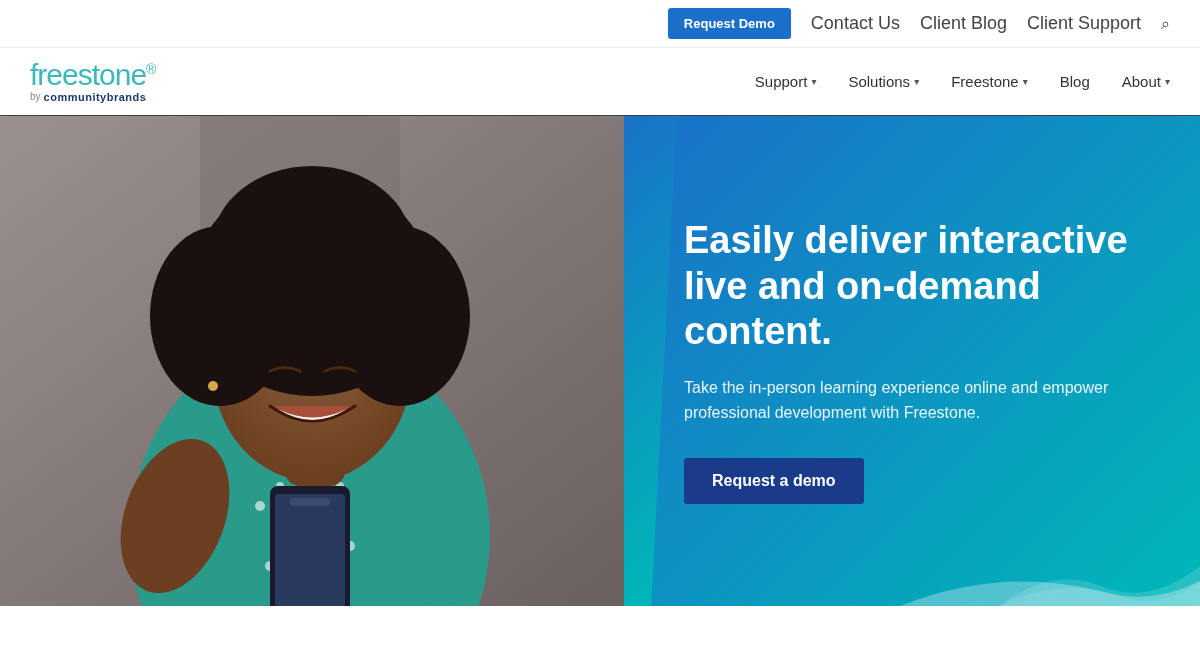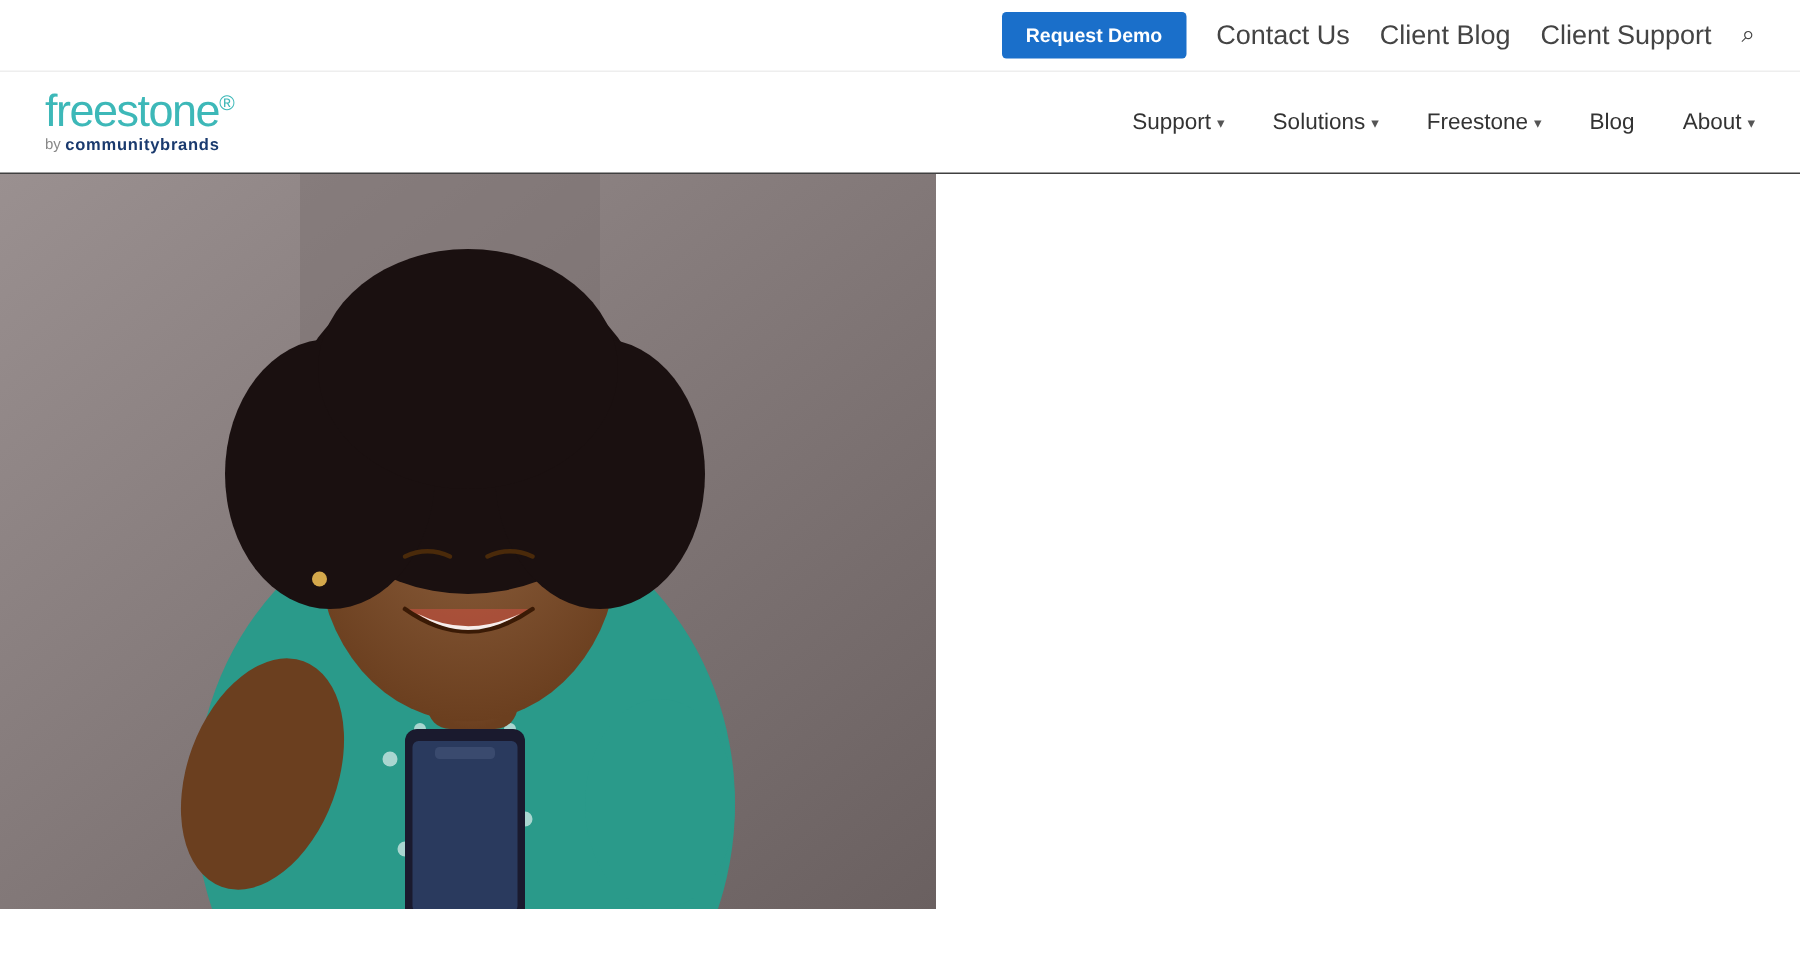--- a/index.html
+++ b/index.html
@@ -279,17 +279,27 @@
         <rect x="270" y="370" width="80" height="130" rx="8" fill="#1a1a2e"></rect>
         <rect x="275" y="378" width="70" height="114" rx="4" fill="#2a3a5e"></rect>
         <rect x="290" y="382" width="40" height="8" rx="3" fill="#3a4a6e"></rect>
 
         <ellipse cx="175" cy="400" rx="50" ry="80" fill="#6B3F1F" transform="rotate(20, 175, 400)"></ellipse>
         <ellipse cx="440" cy="420" rx="50" ry="70" fill="#2a9a8a"></ellipse>
       </svg>
     </div>
   </div>
 
+  <div class="hero-content-side">
+    <h1 class="hero-headline">Easily deliver interactive live and on-demand content.</h1>
+    <p class="hero-subtext">Take the in-person learning experience online and empower professional development with Freestone.</p>
+    <button class="hero-cta-btn">Request a demo</button>
+
+    <svg class="hero-wave" viewBox="0 0 200 60" xmlns="http://www.w3.org/2000/svg">
+      <path d="M0 60 Q50 20 100 40 Q150 60 200 20 L200 60 Z" fill="rgba(255,255,255,0.15)"></path>
+      <path d="M0 60 Q60 30 120 50 Q160 65 200 35 L200 60 Z" fill="rgba(255,255,255,0.1)"></path>
+    </svg>
+  </div>
 
   <svg style="position:absolute; bottom:0; right:0; width:300px; height:50px;" viewBox="0 0 300 50" xmlns="http://www.w3.org/2000/svg">
     <path d="M0 50 Q100 10 200 35 Q250 50 300 25 L300 50 Z" fill="rgba(255,255,255,0.3)"></path>
   </svg>
 </section>
 
 </body></html>

